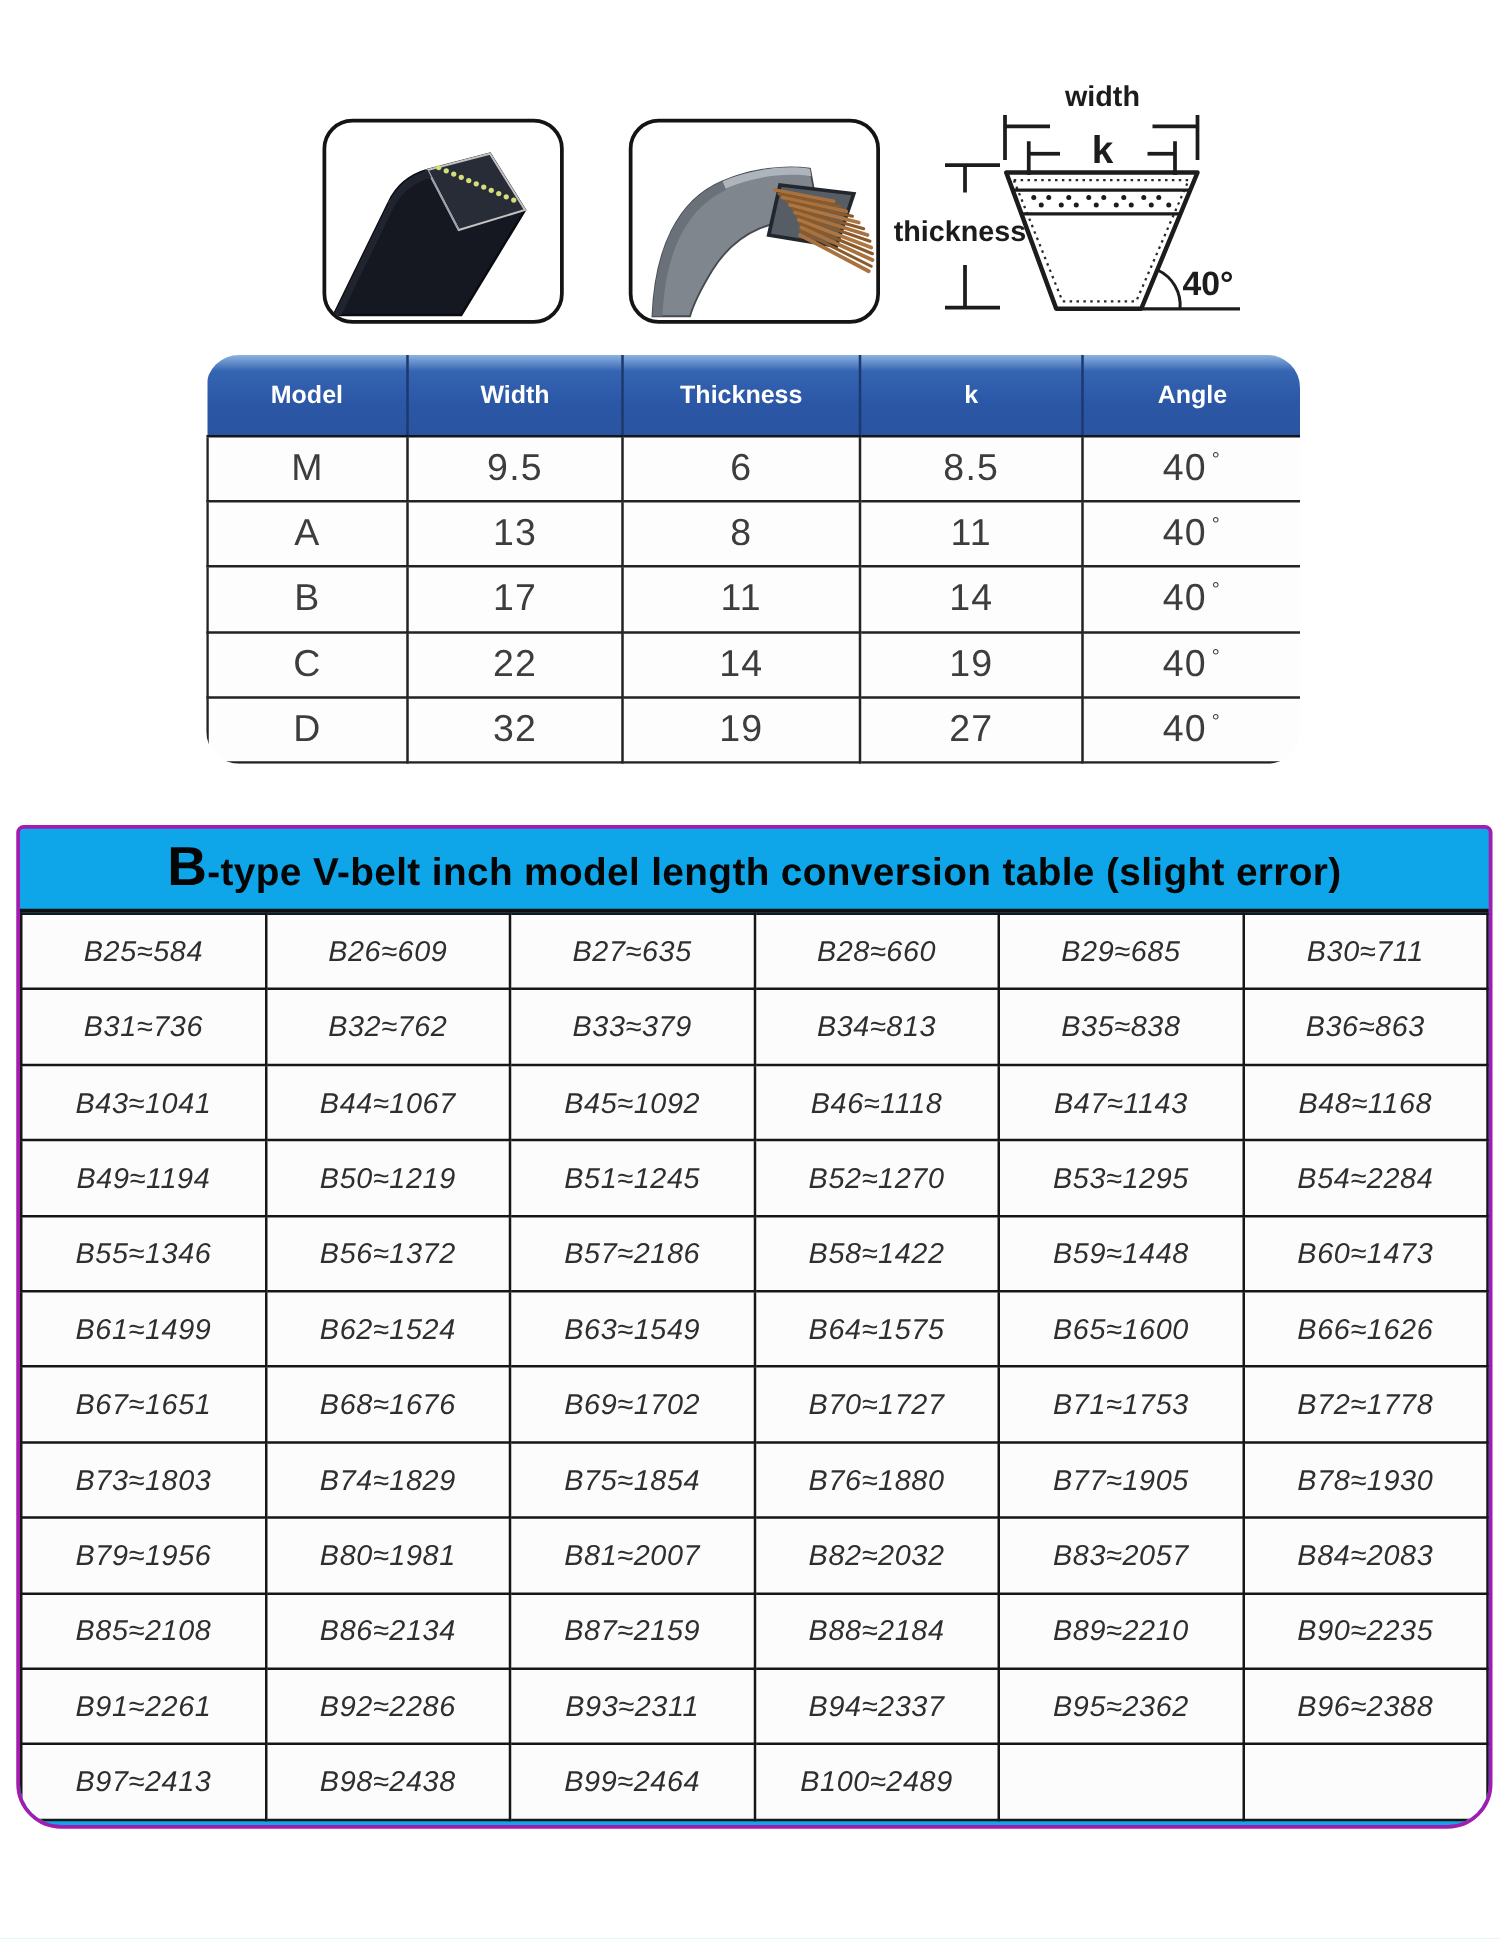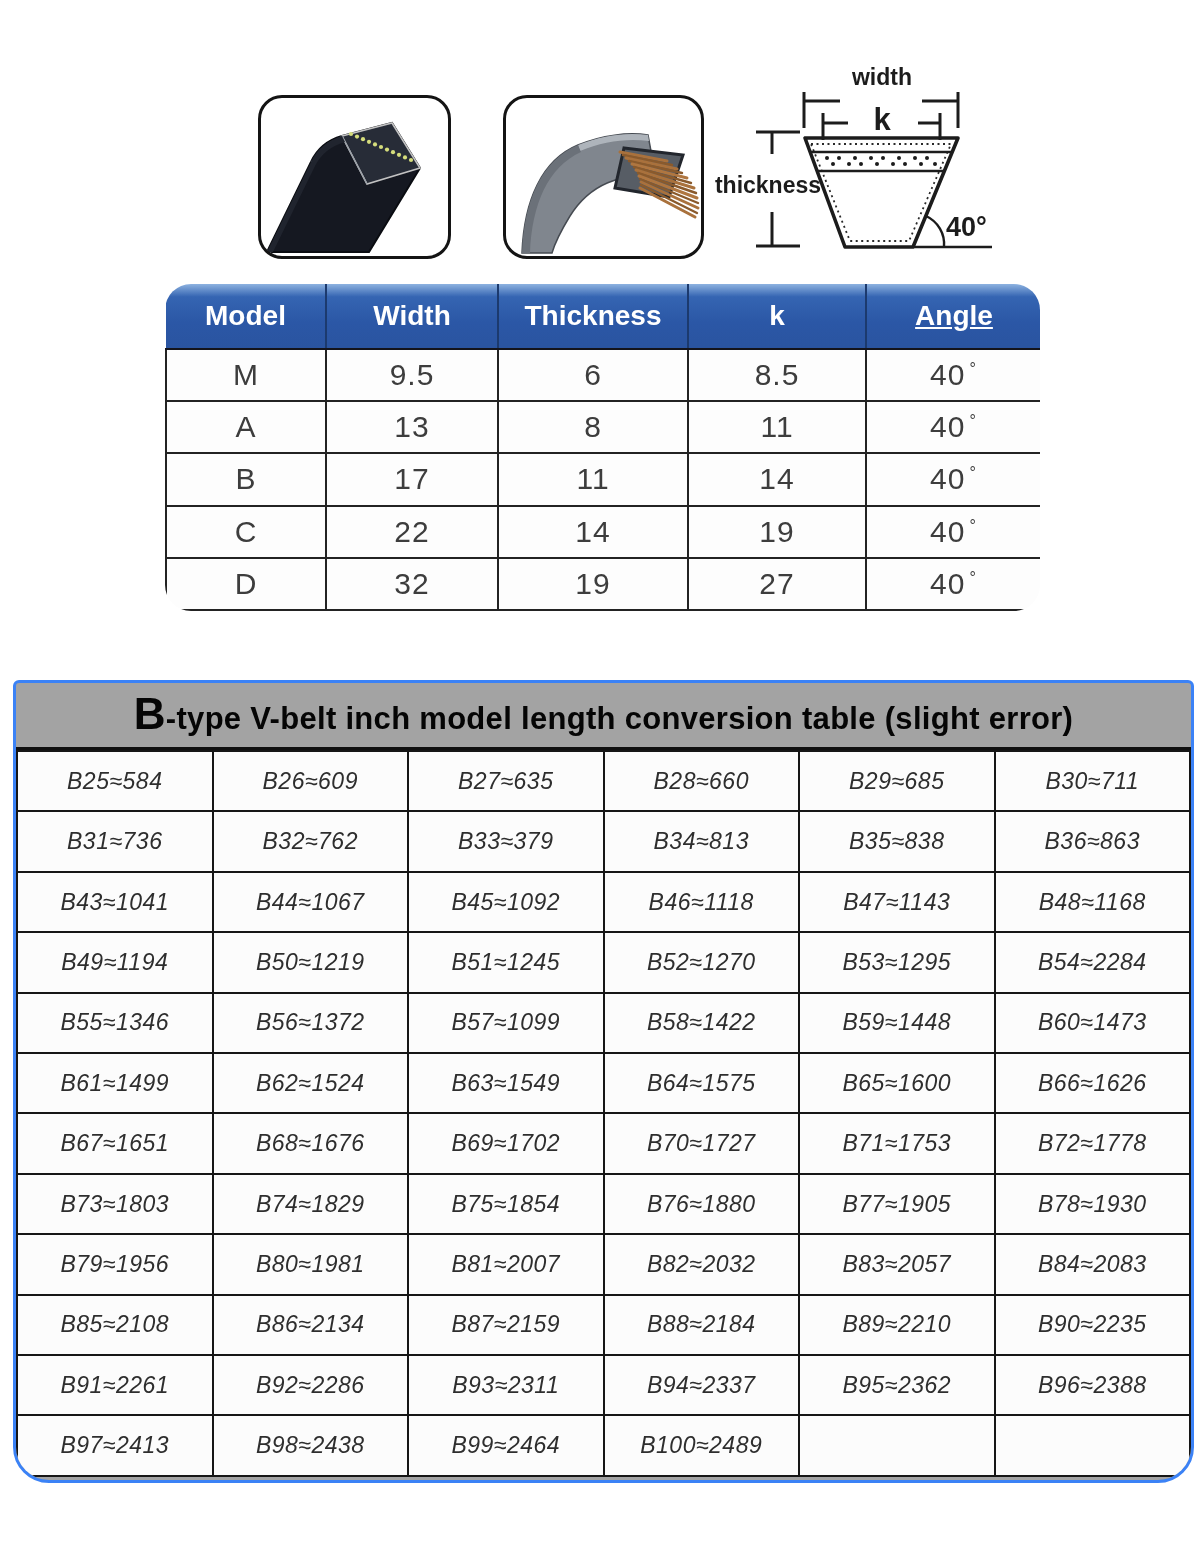--- a/index.html
+++ b/index.html
@@ -14,30 +14,30 @@
 
   
   .diagram{position:absolute;left:700px;top:40px;width:300px;height:232px;}
   .diagram svg{display:block;width:100%;height:100%;}
   .dim-label{font-family:"Liberation Sans",sans-serif;font-weight:bold;fill:#1c1c1c;}
 
   
   .spec-wrap{position:absolute;left:165px;top:284px;width:875px;height:327px;border-radius:26px;overflow:hidden;}
   table.spec{width:100%;height:100%;border-collapse:collapse;table-layout:fixed;}
   table.spec th{background:linear-gradient(180deg,#8db2e0 0%,#3565b2 20%,#2b57a6 60%,#2a54a0 100%);
-    color:#ffffff;font-weight:bold;font-size:28px;height:62px;border-left:2px solid #1c3a6e;border-right:2px solid #1c3a6e;border-bottom:2px solid #14141b;}
+    color:#ffffff;font-weight:bold;font-size:20px;height:62px;border-left:2px solid #1c3a6e;border-right:2px solid #1c3a6e;border-bottom:2px solid #14141b;}
   table.spec th:first-child{border-left:none;}
-  table.spec th:last-child{border-right:none;text-decoration:underline;}
+  table.spec th:last-child{border-right:none;}
   table.spec td{background:#fdfdfd;border:2px solid #232323;text-align:center;vertical-align:middle;
     font-size:30px;color:#3d3d3d;letter-spacing:1px;}
   table.spec td sup{font-size:16px;margin-left:4px;color:#3d3d3d;}
 
   
-  .conv-wrap{position:absolute;left:13px;top:680px;width:1175px;height:797px;border:3px solid #3b82f6;
-    border-radius:6px 6px 36px 36px;overflow:hidden;background:#a3a3a3;}
+  .conv-wrap{position:absolute;left:13px;top:660px;width:1175px;height:797px;border:3px solid #a21caf;
+    border-radius:6px 6px 36px 36px;overflow:hidden;background:#0ea5e9;}
   .conv-title{height:64px;border-bottom:3px solid #0f0f0f;text-align:center;line-height:62px;
     font-weight:bold;color:#050505;font-size:31px;letter-spacing:0.3px;}
   .conv-title .title-b{font-size:44px;}
   table.conv{width:100%;height:727px;border-collapse:collapse;table-layout:fixed;font-style:italic;}
   table.conv td{border:2px solid #161616;background:#fcfcfc;text-align:center;vertical-align:middle;
     font-size:23px;color:#2e2e2e;letter-spacing:0.5px;}
 </style>
 </head>
 <body>
 
@@ -231,21 +231,21 @@
             <td>B49≈1194</td>
             <td>B50≈1219</td>
             <td>B51≈1245</td>
             <td>B52≈1270</td>
             <td>B53≈1295</td>
             <td>B54≈2284</td>
           </tr>
           <tr>
             <td>B55≈1346</td>
             <td>B56≈1372</td>
-            <td>B57≈1099</td>
+            <td>B57≈2186</td>
             <td>B58≈1422</td>
             <td>B59≈1448</td>
             <td>B60≈1473</td>
           </tr>
           <tr>
             <td>B61≈1499</td>
             <td>B62≈1524</td>
             <td>B63≈1549</td>
             <td>B64≈1575</td>
             <td>B65≈1600</td>

